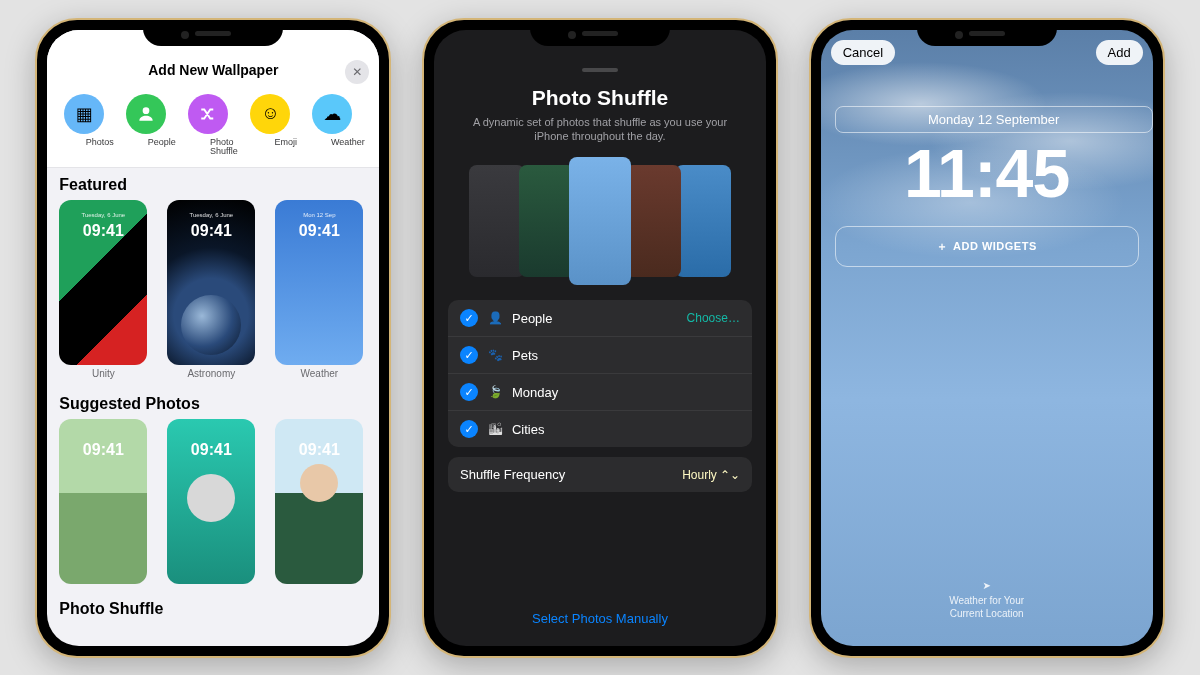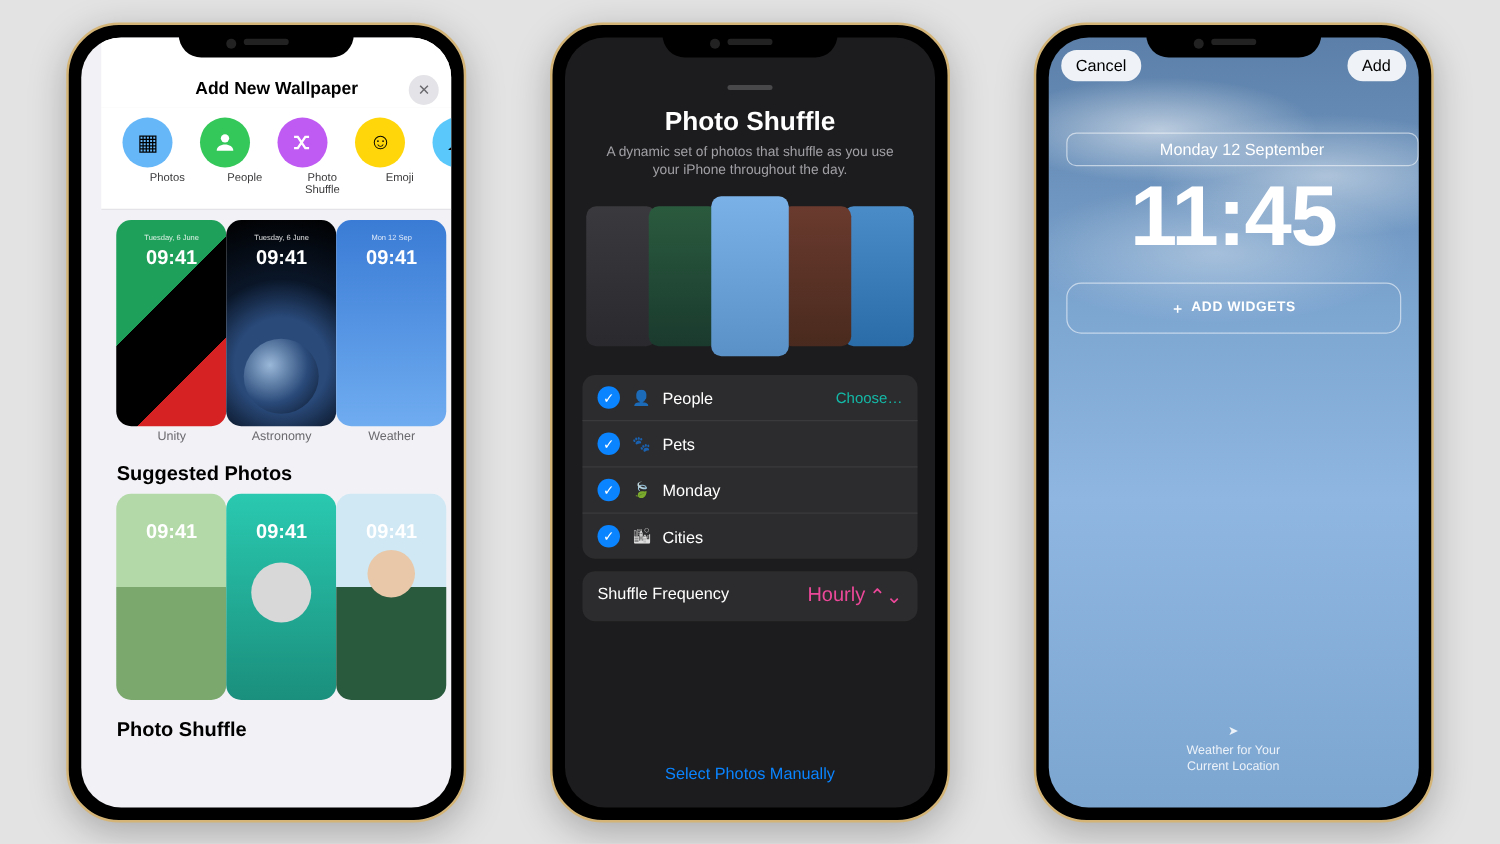--- a/index.html
+++ b/index.html
@@ -1,38 +1,38 @@
 <!DOCTYPE html>
 <html><head>
 <meta charset="utf-8">
 <style>
 * { margin: 0; padding: 0; box-sizing: border-box; font-family: -apple-system, BlinkMacSystemFont, "Segoe UI", Helvetica, Arial, sans-serif; -webkit-font-smoothing: antialiased; }
 body { background: #e3e3e3; width: 1200px; height: 675px; display: flex; justify-content: space-around; align-items: center; padding: 0 20px; }
 
-.phone { width: 320px; height: 640px; background: #000; border-radius: 42px; padding: 10px; position: relative; box-shadow: 0 8px 30px rgba(0,0,0,.25); border: 2px solid #d4b577; }
+.phone { width: 356px; height: 640px; background: #000; border-radius: 42px; padding: 10px; position: relative; box-shadow: 0 8px 30px rgba(0,0,0,.25); border: 2px solid #d4b577; }
 .screen { width: 100%; height: 100%; border-radius: 32px; overflow: hidden; position: relative; }
 .notch { position: absolute; top: 0; left: 50%; transform: translateX(-50%); width: 140px; height: 26px; background: #000; border-radius: 0 0 18px 18px; z-index: 50; }
 .notch::before, .notch::after { content:""; position:absolute; top:11px; background:#222; border-radius:50%; }
 .notch::before { width:8px; height:8px; left:38px; }
 .notch::after { width:36px; height:5px; left:52px; border-radius:3px; }
 
 
-.s1 { background: #f2f2f6; color: #000; display: flex; flex-direction: column; padding-left: 16px; }
+.s1 { background: #f2f2f6; color: #000; display: flex; flex-direction: column; }
 .sheet-header { display:flex; align-items:center; justify-content:center; padding: 32px 10px 8px; position:relative; background:#fff; }
 .sheet-title { font-size: 14px; font-weight: 600; }
 .close-btn { position:absolute; right:10px; top:30px; width:24px; height:24px; border-radius:50%; background:#e4e4e8; display:flex; align-items:center; justify-content:center; color:#6a6a6e; font-size:12px; cursor:pointer; }
 .cat-row { display:flex; gap:8px; padding: 8px 10px 10px; overflow:hidden; background:#fff; border-bottom:1px solid #e4e4e8; }
 .cat { display:flex; flex-direction:column; align-items:center; width:54px; flex-shrink:0; }
 .cat-circle { width:40px; height:40px; border-radius:50%; display:flex; align-items:center; justify-content:center; font-size:18px; }
-.cat-label { font-size:9px; color:#3a3a3c; margin-top:4px; text-align:center; line-height:1.1;margin-left:31px; }
+.cat-label { font-size:9px; color:#3a3a3c; margin-top:4px; line-height:1.1;margin-left:31px; }
 .c-blue { background:#66b7f8; } .c-green { background:#34c759; } .c-purple { background:#bf5af2; } .c-yellow { background:#ffd60a; } .c-cyan { background:#5ac8fa; }
 
 .section { padding: 8px 12px; }
 .section-title { font-size:16px; font-weight:700; margin-bottom:6px; }
-.thumbs { display:flex; gap:0; }
+.thumbs { display:flex; gap:20px; }
 .thumb { width:88px; height:165px; border-radius:12px; position:relative; overflow:hidden; flex-shrink:0; }
 .thumb-label { font-size:10px; text-align:center; color:#6a6a6e; margin-top:3px; }
 .thumb-time { position:absolute; top:22px; left:0; right:0; text-align:center; color:#fff; font-size:16px; font-weight:700; }
 .thumb-date { position:absolute; top:12px; left:0; right:0; text-align:center; color:#fff; font-size:6px; opacity:.85; }
 
 .t-unity { background:linear-gradient(135deg,#1fa05a 0 40%, #000 40% 72%, #d62222 72%); }
 
 .t-astro { background:radial-gradient(circle at 50% 70%, #2a4a7a 0 30%, #0a1628 55%, #000 100%); }
 .t-astro::after { content:""; position:absolute; bottom:10px; left:14px; width:60px; height:60px; border-radius:50%; background:radial-gradient(circle at 35% 35%, #9ab8d8, #2a4a7a 55%, #0a1628); }
 
@@ -58,22 +58,22 @@
 .t2d { background:linear-gradient(#6a3a2e,#4a2a1e); z-index:2; }
 .t2e { background:linear-gradient(#4a8cc8,#2a6ca8); margin-left:-6px; z-index:1; }
 
 .opt-list { background:#2c2c2e; border-radius:10px; margin-bottom:10px; }
 .opt-row { display:flex; align-items:center; padding:9px 12px; font-size:13px; border-bottom:1px solid #3a3a3c; }
 .opt-row:last-child { border-bottom:none; }
 .check { width:18px; height:18px; border-radius:50%; background:#0a84ff; display:flex; align-items:center; justify-content:center; margin-right:10px; color:#fff; font-size:11px; flex-shrink:0; }
 .opt-icon { width:16px; margin-right:8px; opacity:.85; font-size:12px; }
 .choose { margin-left:auto; color:#14b8a6; font-size:12px; }
 
-.freq-row { background:#2c2c2e; border-radius:10px; display:flex; align-items:flex-start; padding:10px 12px; font-size:13px; }
-.freq-val { margin-left:auto; color:#ec4899; font-size:16px; display:flex; align-items:center; gap:3px; }
+.freq-row { background:#2c2c2e; border-radius:10px; display:flex; align-items:flex-end; padding:10px 12px; font-size:13px; }
+.freq-val { margin-left:auto; color:#fef9c3; font-size:12px; display:flex; align-items:center; gap:3px; }
 .spacer { flex:1; }
 .primary-btn { background:#0a84ff; color:#fff; border-radius:10px; padding:12px; text-align:center; font-size:14px; font-weight:600; margin-bottom:8px; }
 .link-btn { color:#0a84ff; text-align:center; font-size:13px; padding:6px; }
 
 
 .s3 { background:linear-gradient(180deg,#5b7fa8 0%, #7ca5d0 35%, #8eb6e0 60%, #7ca5d0 100%); color:#fff; position:relative; }
 .clouds { position:absolute; inset:0; background: radial-gradient(ellipse 180px 60px at 30% 12%, rgba(255,255,255,.55), transparent 70%), radial-gradient(ellipse 200px 70px at 75% 18%, rgba(255,255,255,.45), transparent 70%), radial-gradient(ellipse 220px 80px at 45% 28%, rgba(255,255,255,.35), transparent 70%); }
 .top-nav { position:absolute; top:10px; left:10px; right:10px; display:flex; justify-content:space-between; z-index:5; }
 .pill { background:rgba(255,255,255,.9); color:#000; font-size:13px; font-weight:500; padding:5px 12px; border-radius:14px; }
 .ls-date-box { position:absolute; top:76px; left:14px; right:0; border:1.5px solid rgba(255,255,255,.55); border-radius:8px; padding:5px; text-align:center; font-size:13px; font-weight:500; }
@@ -120,20 +120,21 @@
           <div class="cat-circle c-yellow">☺</div>
           <div class="cat-label">Emoji</div>
         </div>
       <div class="cat">
           <div class="cat-circle c-cyan">☁</div>
           <div class="cat-label">Weather</div>
         </div>
     </div>
 
     <div class="section">
+      <div class="section-title">Featured</div>
       <div class="thumbs">
         <div>
           <div class="thumb t-unity">
               <div class="thumb-date">Tuesday, 6 June</div>
               <div class="thumb-time">09:41</div>
             </div>
           <div class="thumb-label">Unity</div>
         </div>
         <div>
           <div class="thumb t-astro">

